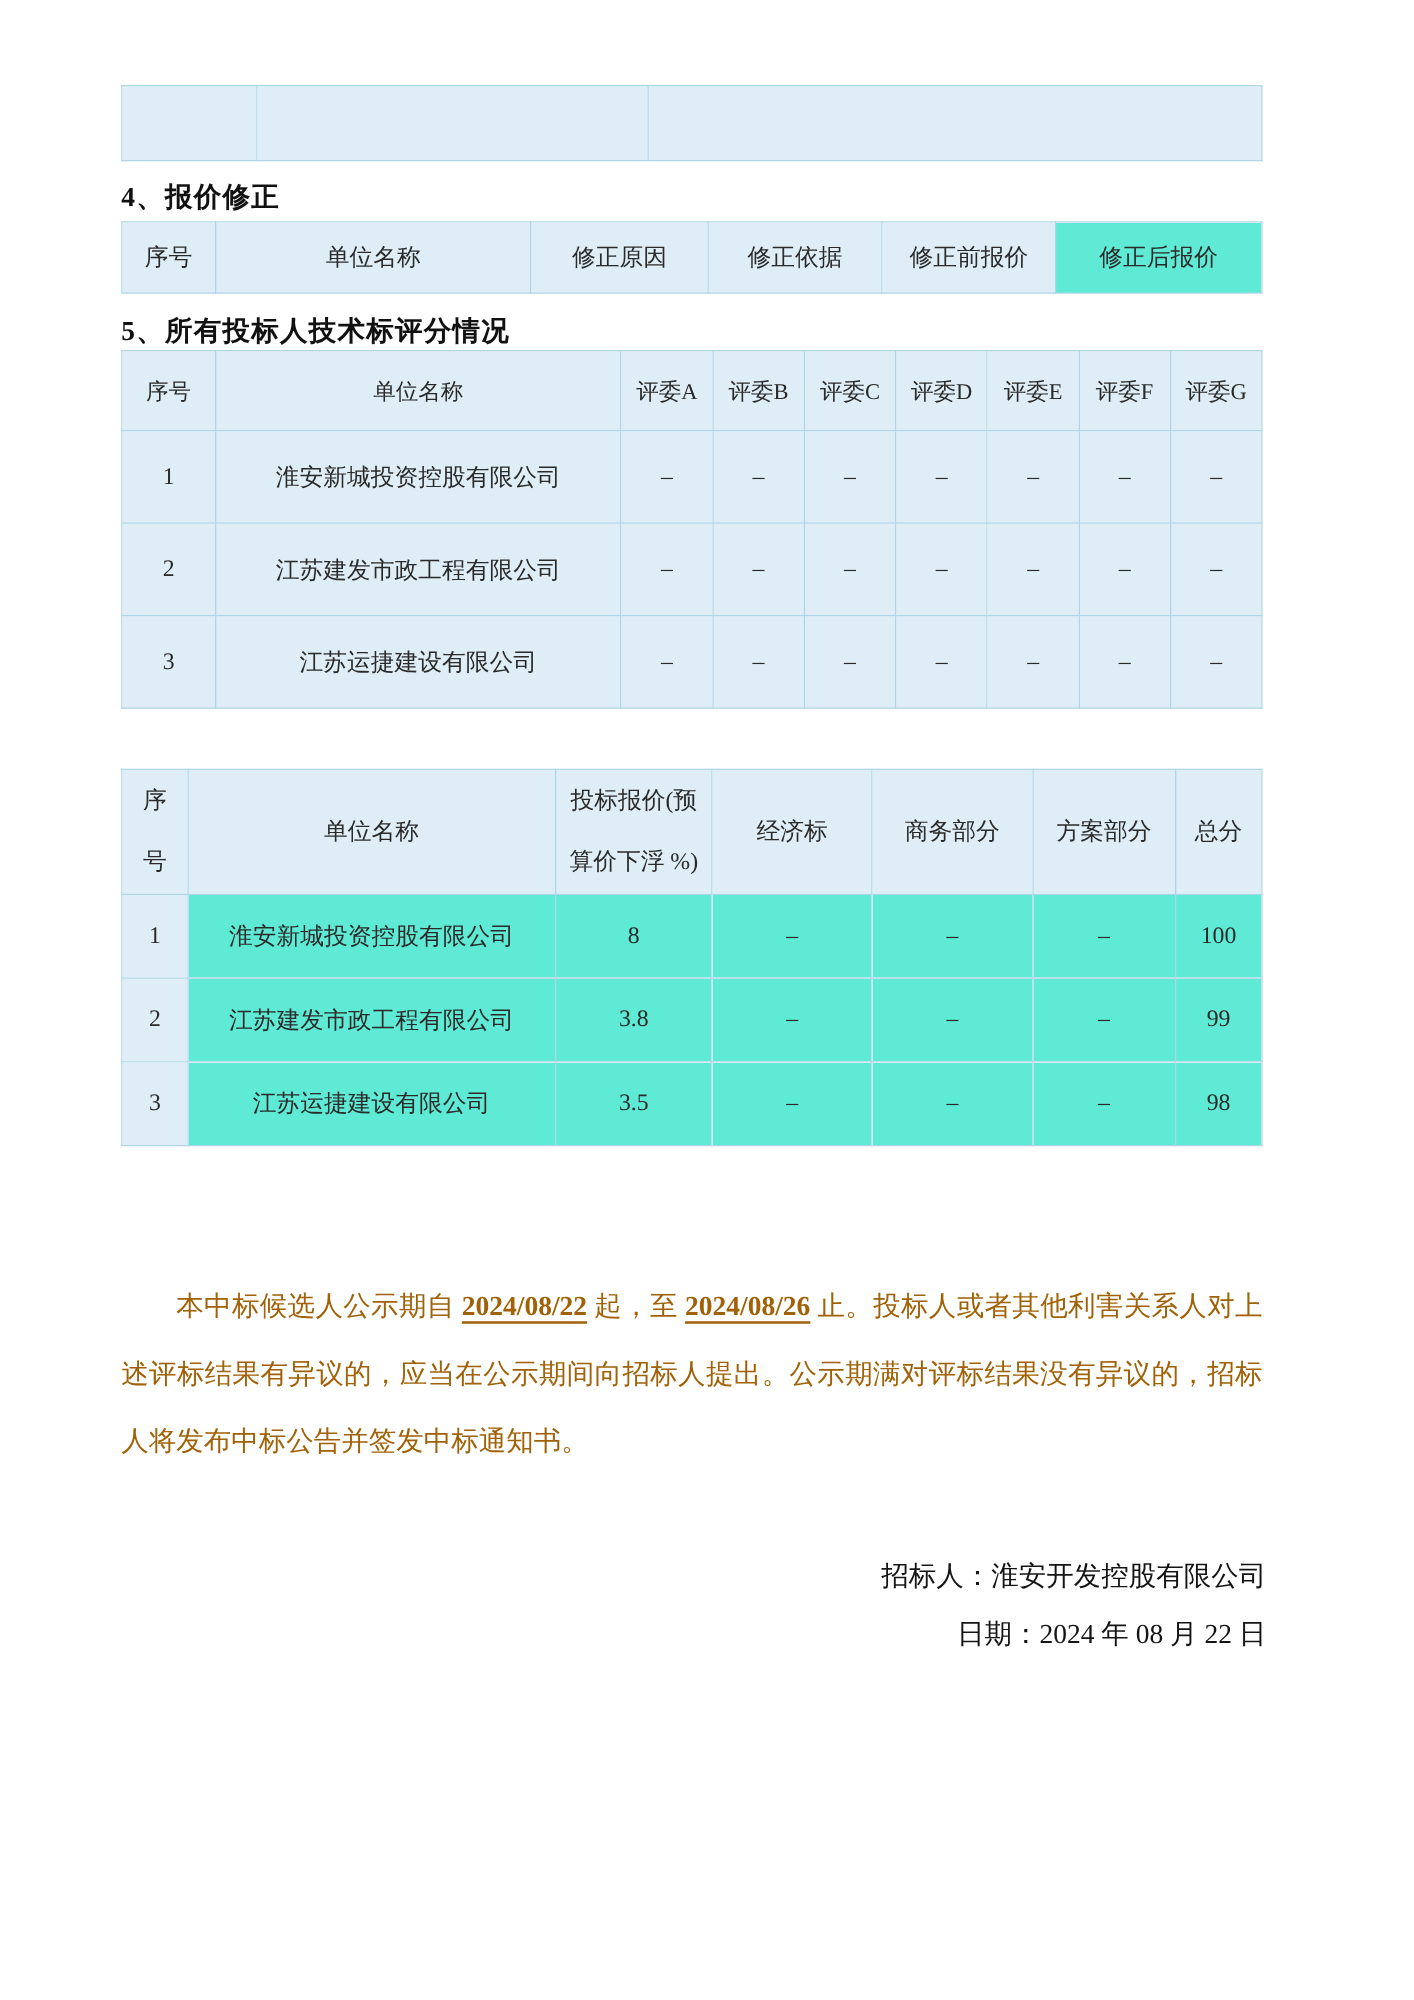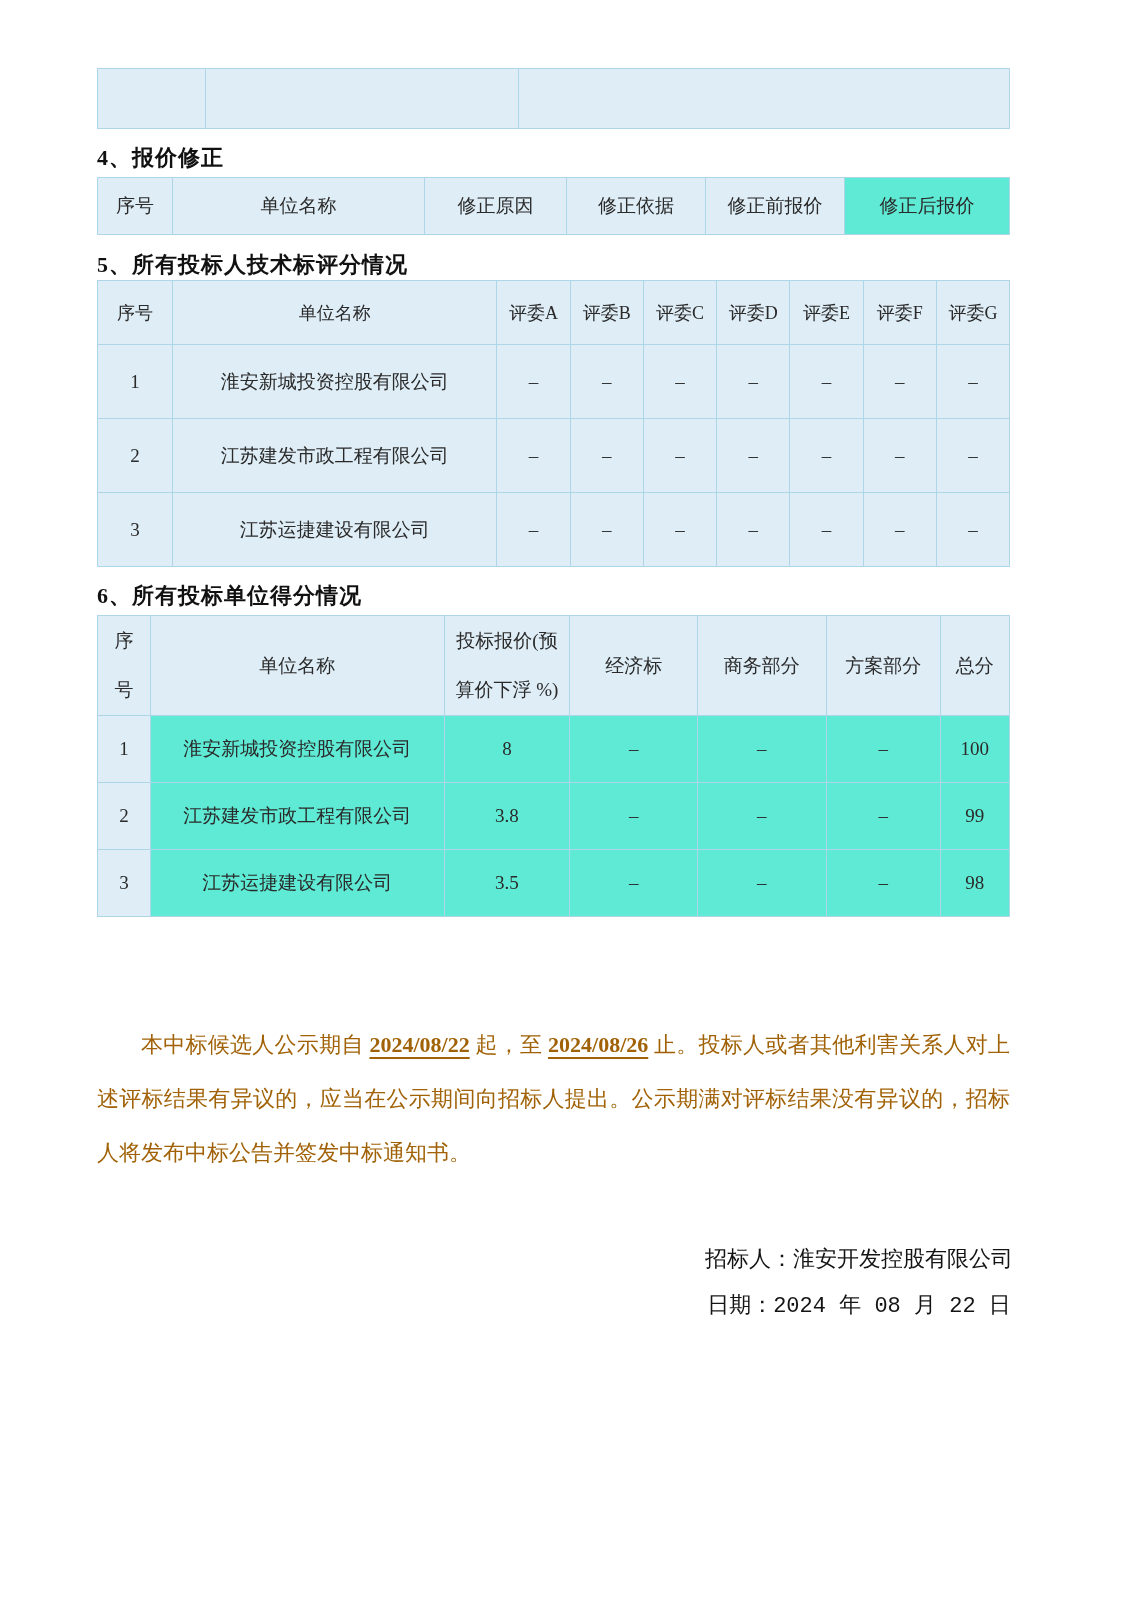--- a/index.html
+++ b/index.html
@@ -52,25 +52,24 @@
     color:#a16207;
   }
   .bu { font-weight:bold; text-decoration:underline; text-underline-offset:5px; }
   .winner-line { font-size:23px; font-weight:bold; white-space:nowrap; }
   .winner-line .bu { text-decoration:underline; }
 
   .signature {
     position:absolute;
     right:118px;
     width:max-content;
-    text-align:center;
+    text-align:right;
     font-size:22px;
     line-height:46px;
     color:#141414;
-    font-family:Liberation Mono, monospace;
   }
 </style>
 </head>
 <body>
 
 <div class="page">
 
   <div class="abs" style="top:68px;">
     <table class="t-lead">
       <colgroup>
@@ -168,21 +167,20 @@
         <td class="rw dash">–</td>
         <td class="rw dash">–</td>
         <td class="rw dash">–</td>
         <td class="rw dash">–</td>
         <td class="rw dash">–</td>
       </tr>
     </tbody>
       </table>
   </div>
 
-  <div class="abs heading" style="top:581px;">6、所有投标单位得分情况</div>
   <div class="abs" style="top:615px;">
     <table class="t6">
       <colgroup>
           <col style="width:5.8%">
           <col style="width:32.2%">
           <col style="width:13.8%">
           <col style="width:14.0%">
           <col style="width:14.1%">
           <col style="width:12.5%">
           <col style="width:7.6%">

